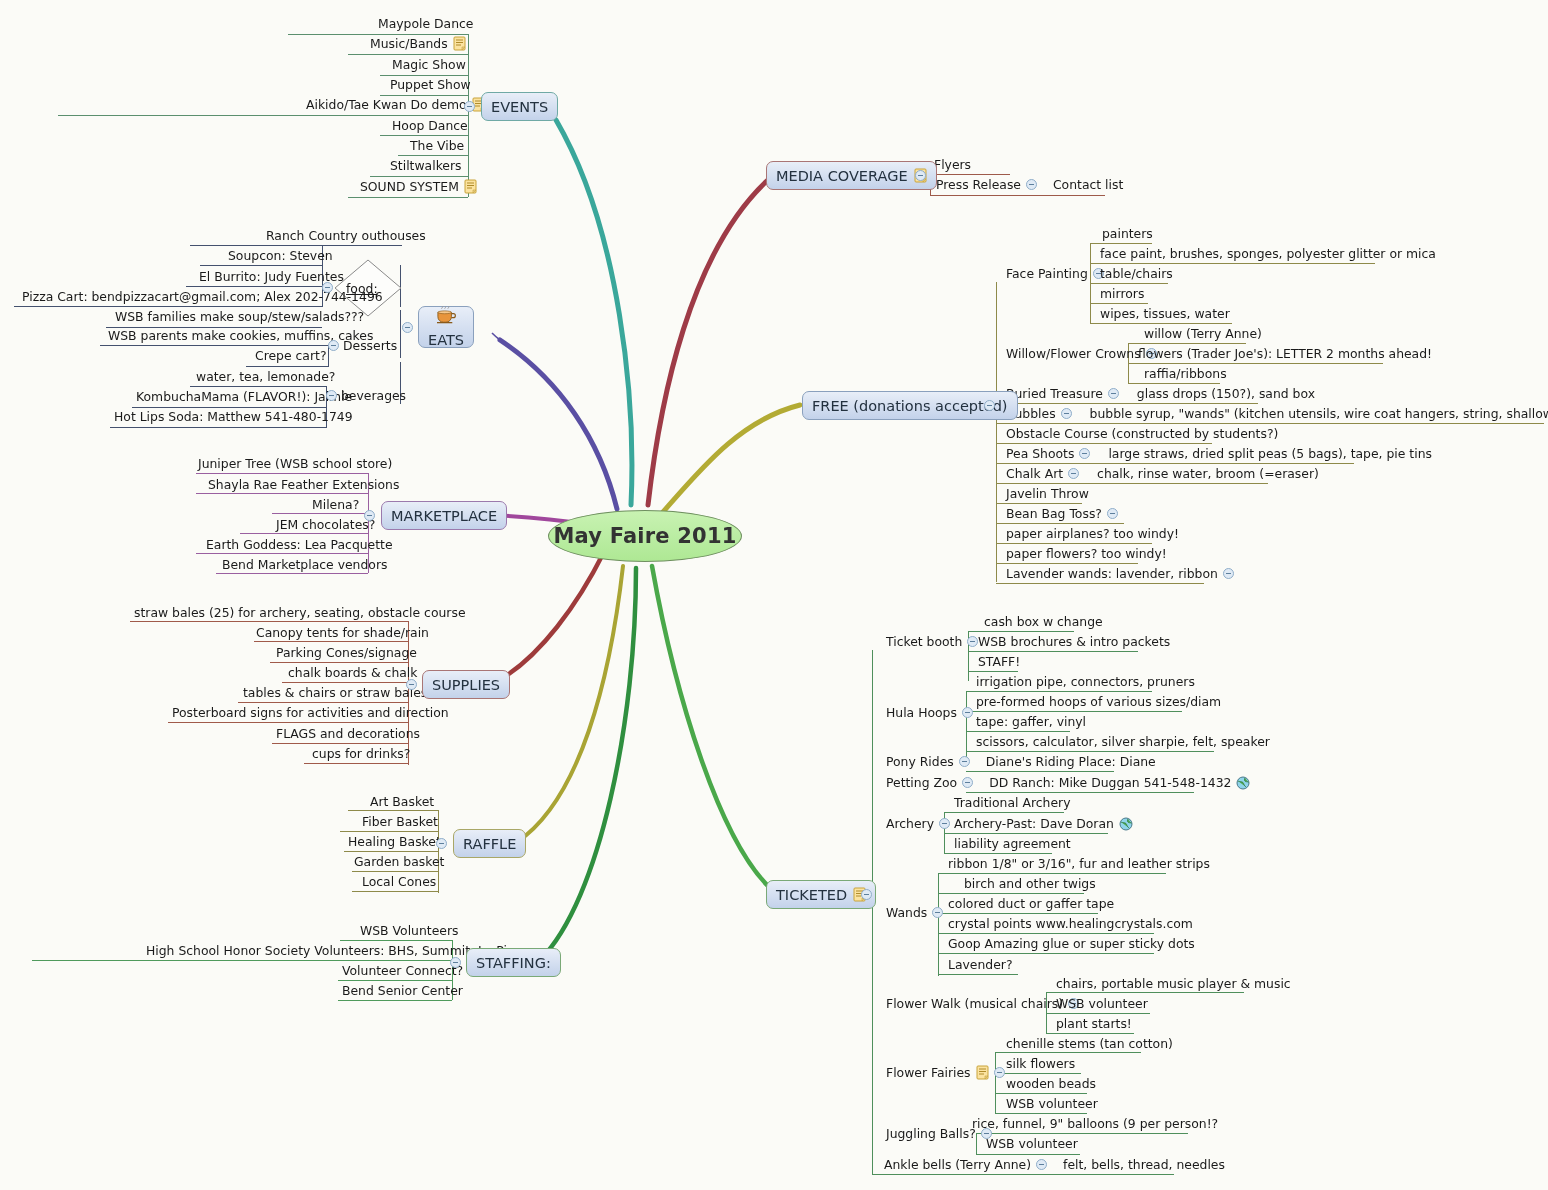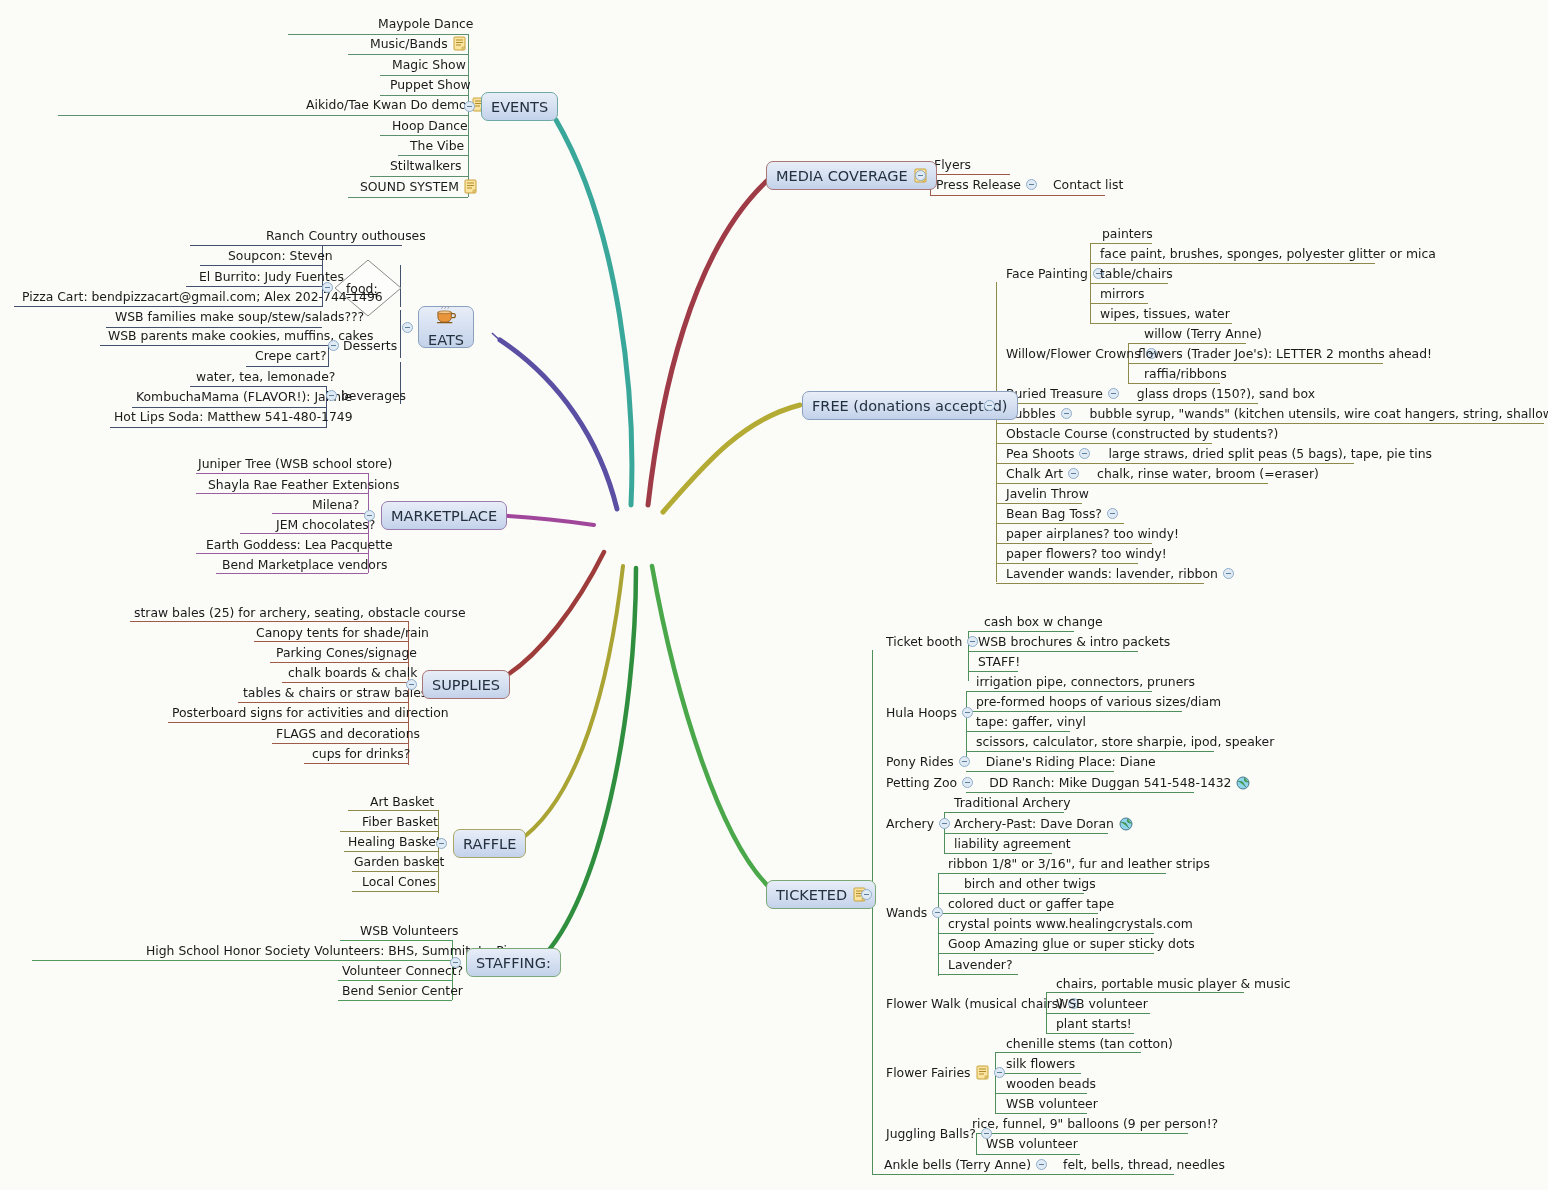--- a/index.html
+++ b/index.html
@@ -121,20 +121,23 @@
 
     <path d="M604,552 C580,600 540,660 492,684" stroke="#9e3b3b" stroke-width="4.5" fill="none" stroke-linecap="round"></path>
 
     <path d="M623,566 C610,680 580,800 517,842" stroke="#a9a434" stroke-width="4" fill="none" stroke-linecap="round"></path>
 
     <path d="M636,568 C636,720 600,900 540,960" stroke="#2f8f3f" stroke-width="4.5" fill="none" stroke-linecap="round"></path>
 
     <path d="M652,566 C676,700 720,840 770,888" stroke="#4aa84a" stroke-width="4.5" fill="none" stroke-linecap="round"></path>
   </svg>
 
+  <div class="central" style="left:548px; top:510px; width:194px; height:52px;">
+    <span>May Faire 2011</span>
+  </div>
 
   <div class="mainnode teal" style="left:481px; top:92px; height:29px;">
     <span>EVENTS</span>
   </div>
   <span class="collapse abs" style="left:464px; top:101px;"></span>
 
   <div class="ul" style="left:288px; top:34px; width:180px; background:#5b8f6e;"></div>
   <div class="ul" style="left:348px; top:54px; width:120px; background:#5b8f6e;"></div>
   <div class="ul" style="left:380px; top:75px; width:88px; background:#5b8f6e;"></div>
   <div class="ul" style="left:380px; top:95px; width:88px; background:#5b8f6e;"></div>
@@ -560,21 +563,21 @@
   <div class="leaf" style="left:976px; top:674px;">
     <span>irrigation pipe, connectors, pruners</span>
     </div>
   <div class="leaf" style="left:976px; top:694px;">
     <span>pre-formed hoops of various sizes/diam</span>
     </div>
   <div class="leaf" style="left:976px; top:714px;">
     <span>tape: gaffer, vinyl</span>
     </div>
   <div class="leaf" style="left:976px; top:734px;">
-    <span>scissors, calculator, store sharpie, ipod, speaker</span>
+    <span>scissors, calculator, silver sharpie, felt, speaker</span>
     </div>
 
   <div class="ul" style="left:966px; top:771px; width:148px; background:#4f8f5c;"></div>
   <div class="leaf" style="left:886px; top:754px;">
     <span>Pony Rides</span>
     <span class="collapse"></span>
     <span style="width:6px"></span>
     <span>Diane's Riding Place: Diane</span>
     </div>
 

